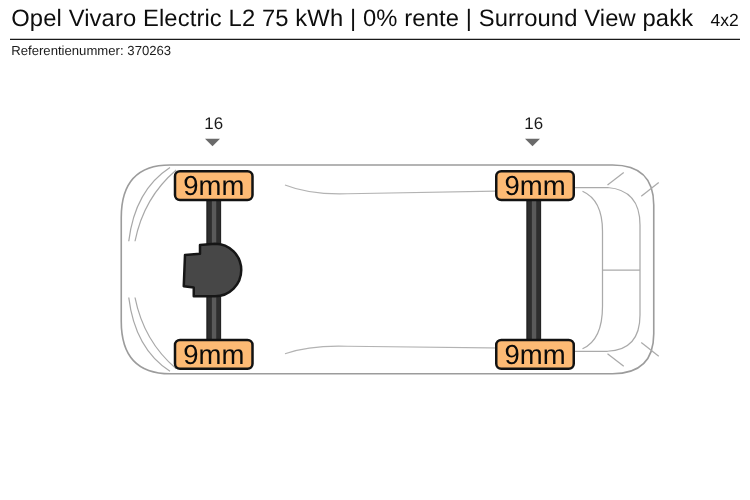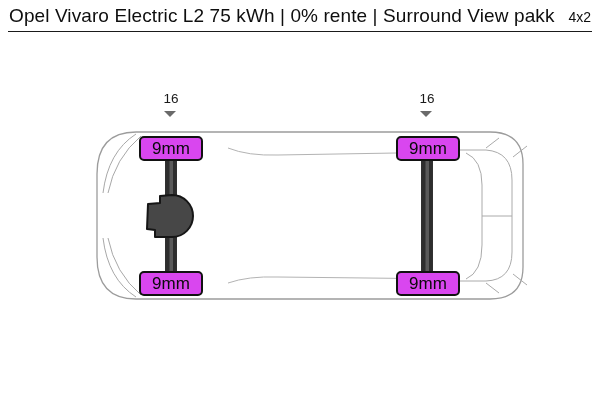--- a/index.html
+++ b/index.html
@@ -25,40 +25,43 @@
     position:absolute;width:40px;text-align:center;
     font-size:13.5px;line-height:15px;color:#1a1a1a;
   }
   .rim-arrow{
     position:absolute;width:0;height:0;
     border-left:6.5px solid transparent;border-right:6.5px solid transparent;
     border-top:6px solid #6a6a6a;
   }
   .tire{
     position:absolute;width:64px;height:25px;box-sizing:border-box;
-    background:#d946ef;border:2.5px solid #121212;border-radius:5px;
+    background:#fdba74;border:2.5px solid #121212;border-radius:5px;
     display:flex;align-items:center;justify-content:center;
-    font-size:17px;color:#0a0a0a;
+    font-size:22px;color:#0a0a0a;
   }
   .pos-front{left:139px;}
   .pos-rear{left:396px;}
   .pos-top{top:136px;}
   .pos-bottom{top:271px;}
 </style>
 </head>
 <body>
 
 <div class="page">
 
   <div class="header">
     <div class="title-row">
       <div class="title">Opel Vivaro Electric L2 75 kWh | 0% rente | Surround View pakk...</div>
       <div class="drivetrain">4x2</div>
     </div>
     <div class="divider"></div>
+    <div class="ref-row">
+      <span>Referentienummer:</span><span>370263</span>
+    </div>
   </div>
 
   <div class="diagram">
 
     <svg width="600" height="400" viewBox="0 0 600 400">
 
       <path d="M 136 132 L 490 132 Q 523 132 523 164 L 523 267 Q 523 299 490 299 L 136 299 Q 97 299 97 257 L 97 174 Q 97 132 136 132 Z" fill="#ffffff" stroke="#9c9c9c" stroke-width="1.3"></path>
 
       <g fill="none" stroke="#a8a8a8" stroke-width="1">
         <path d="M 136 134 Q 108 152 103 193"></path>

